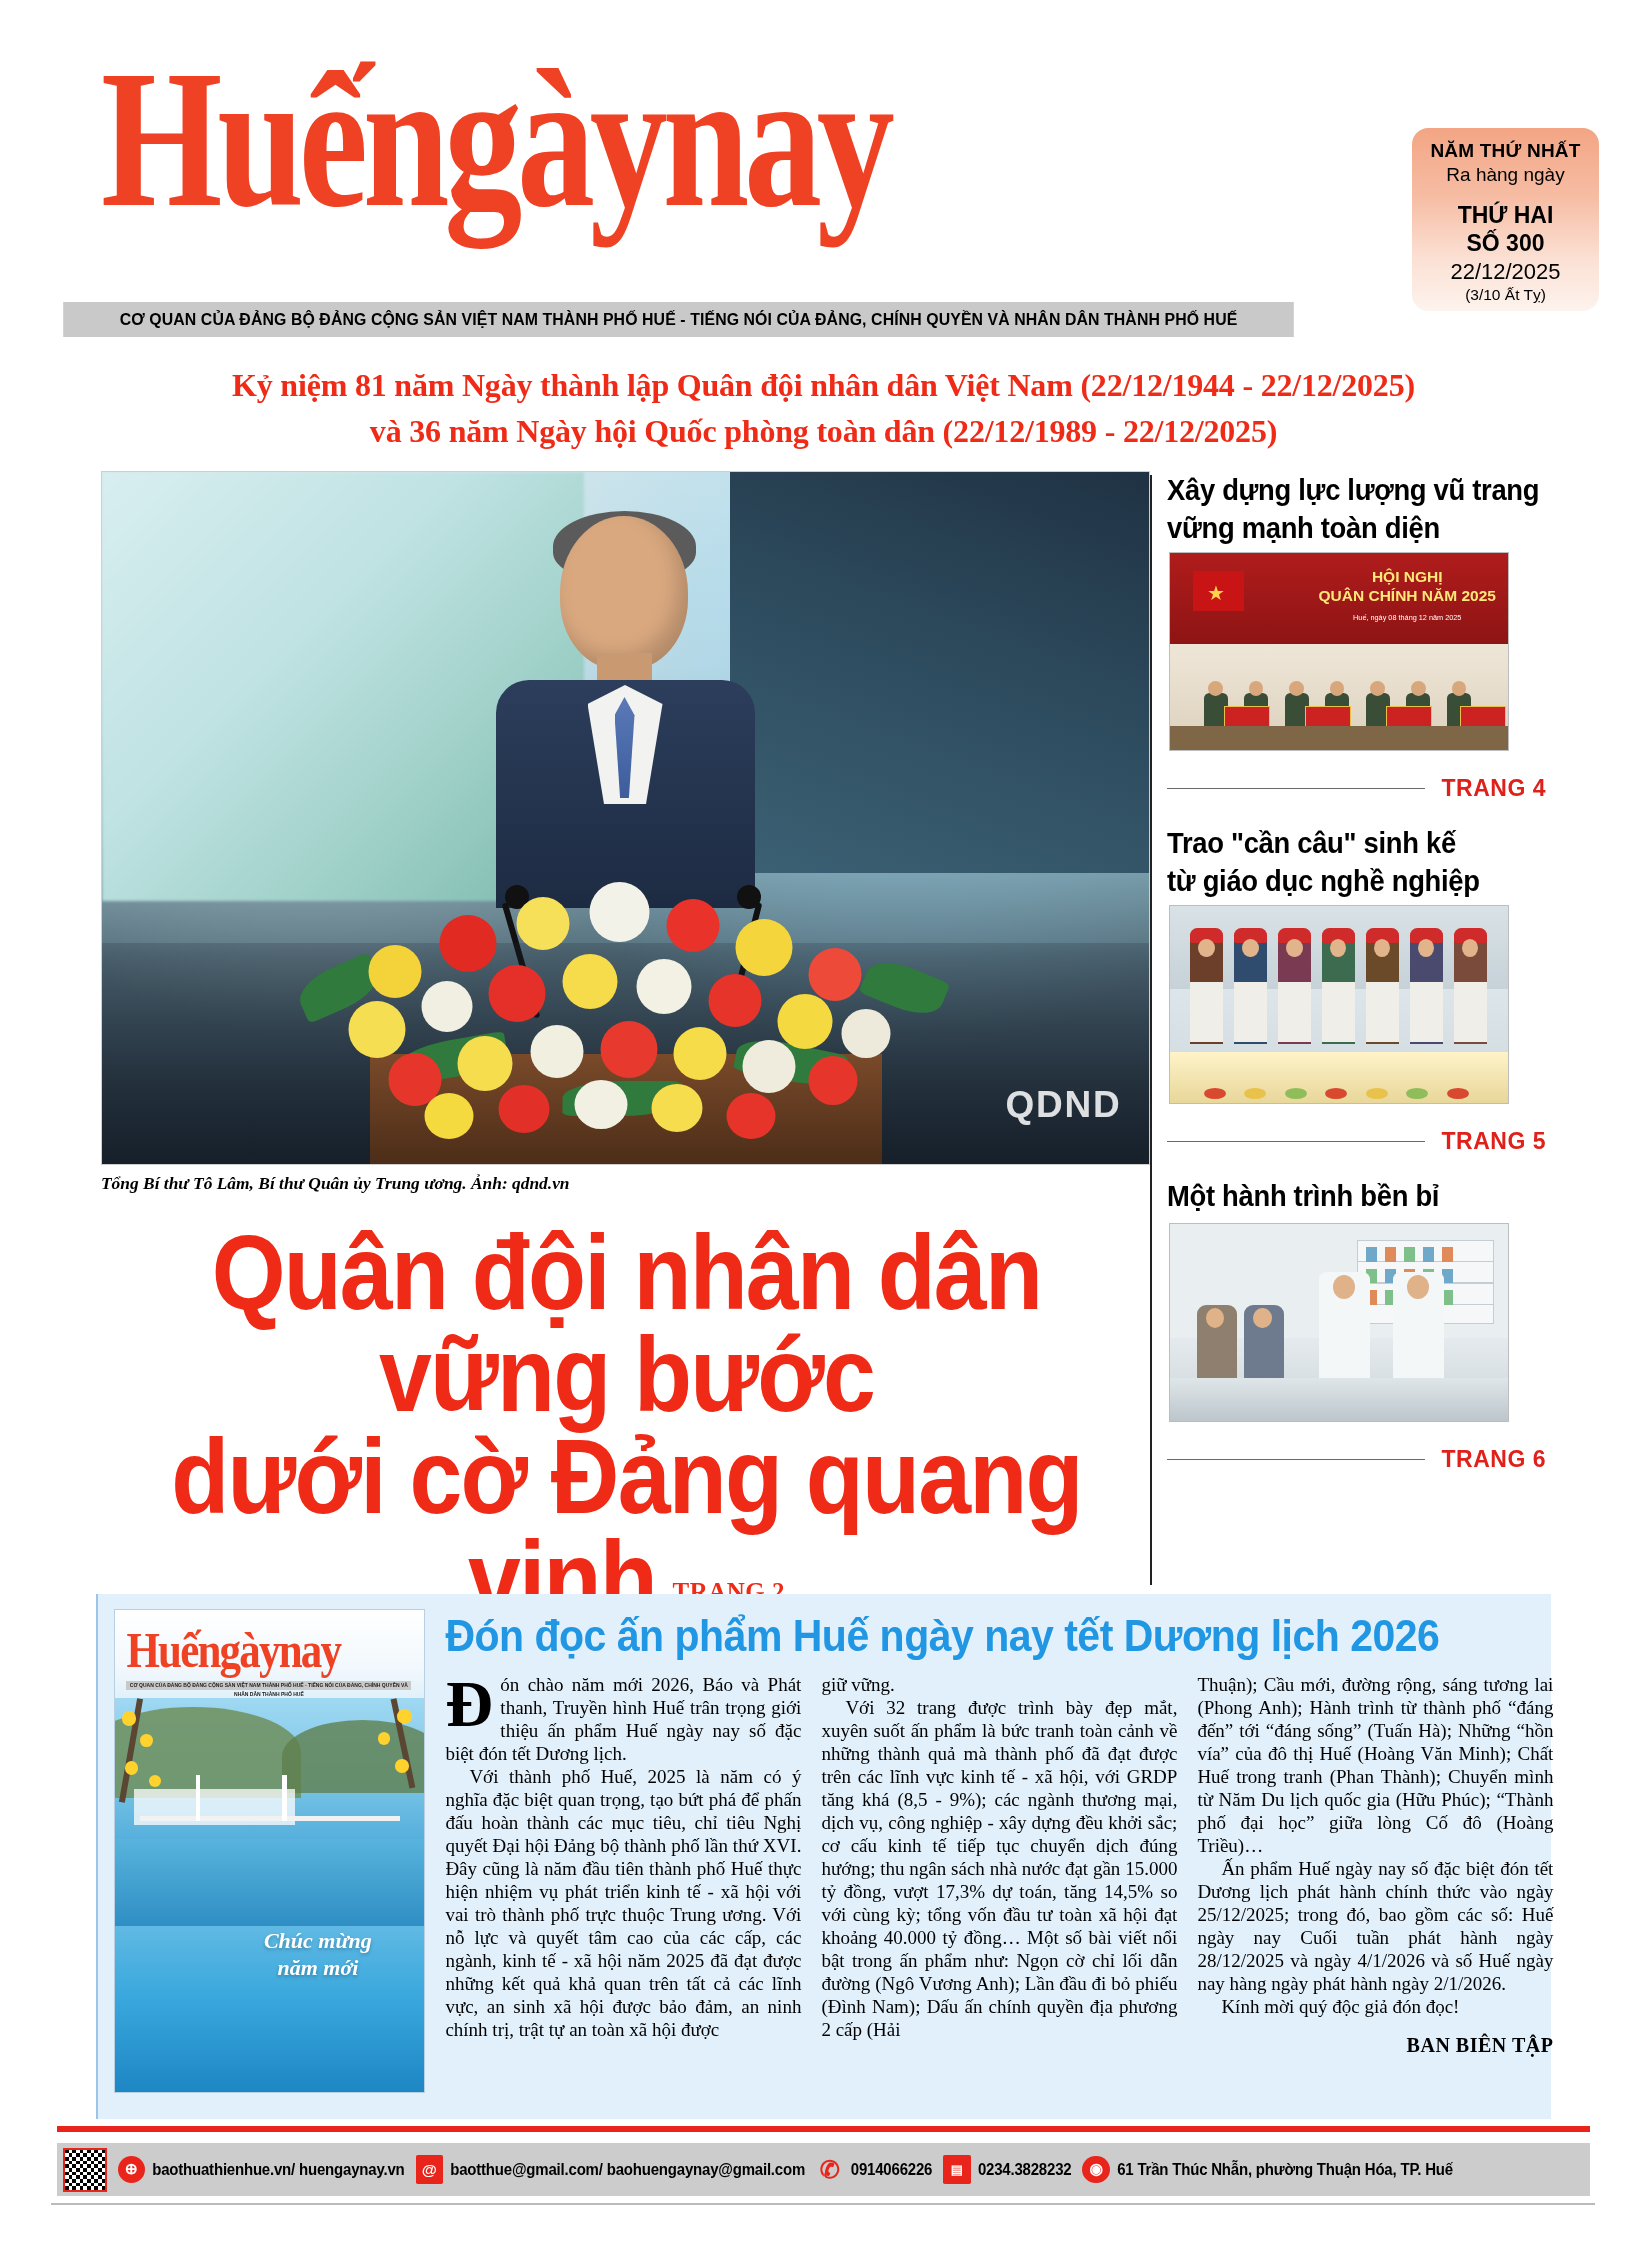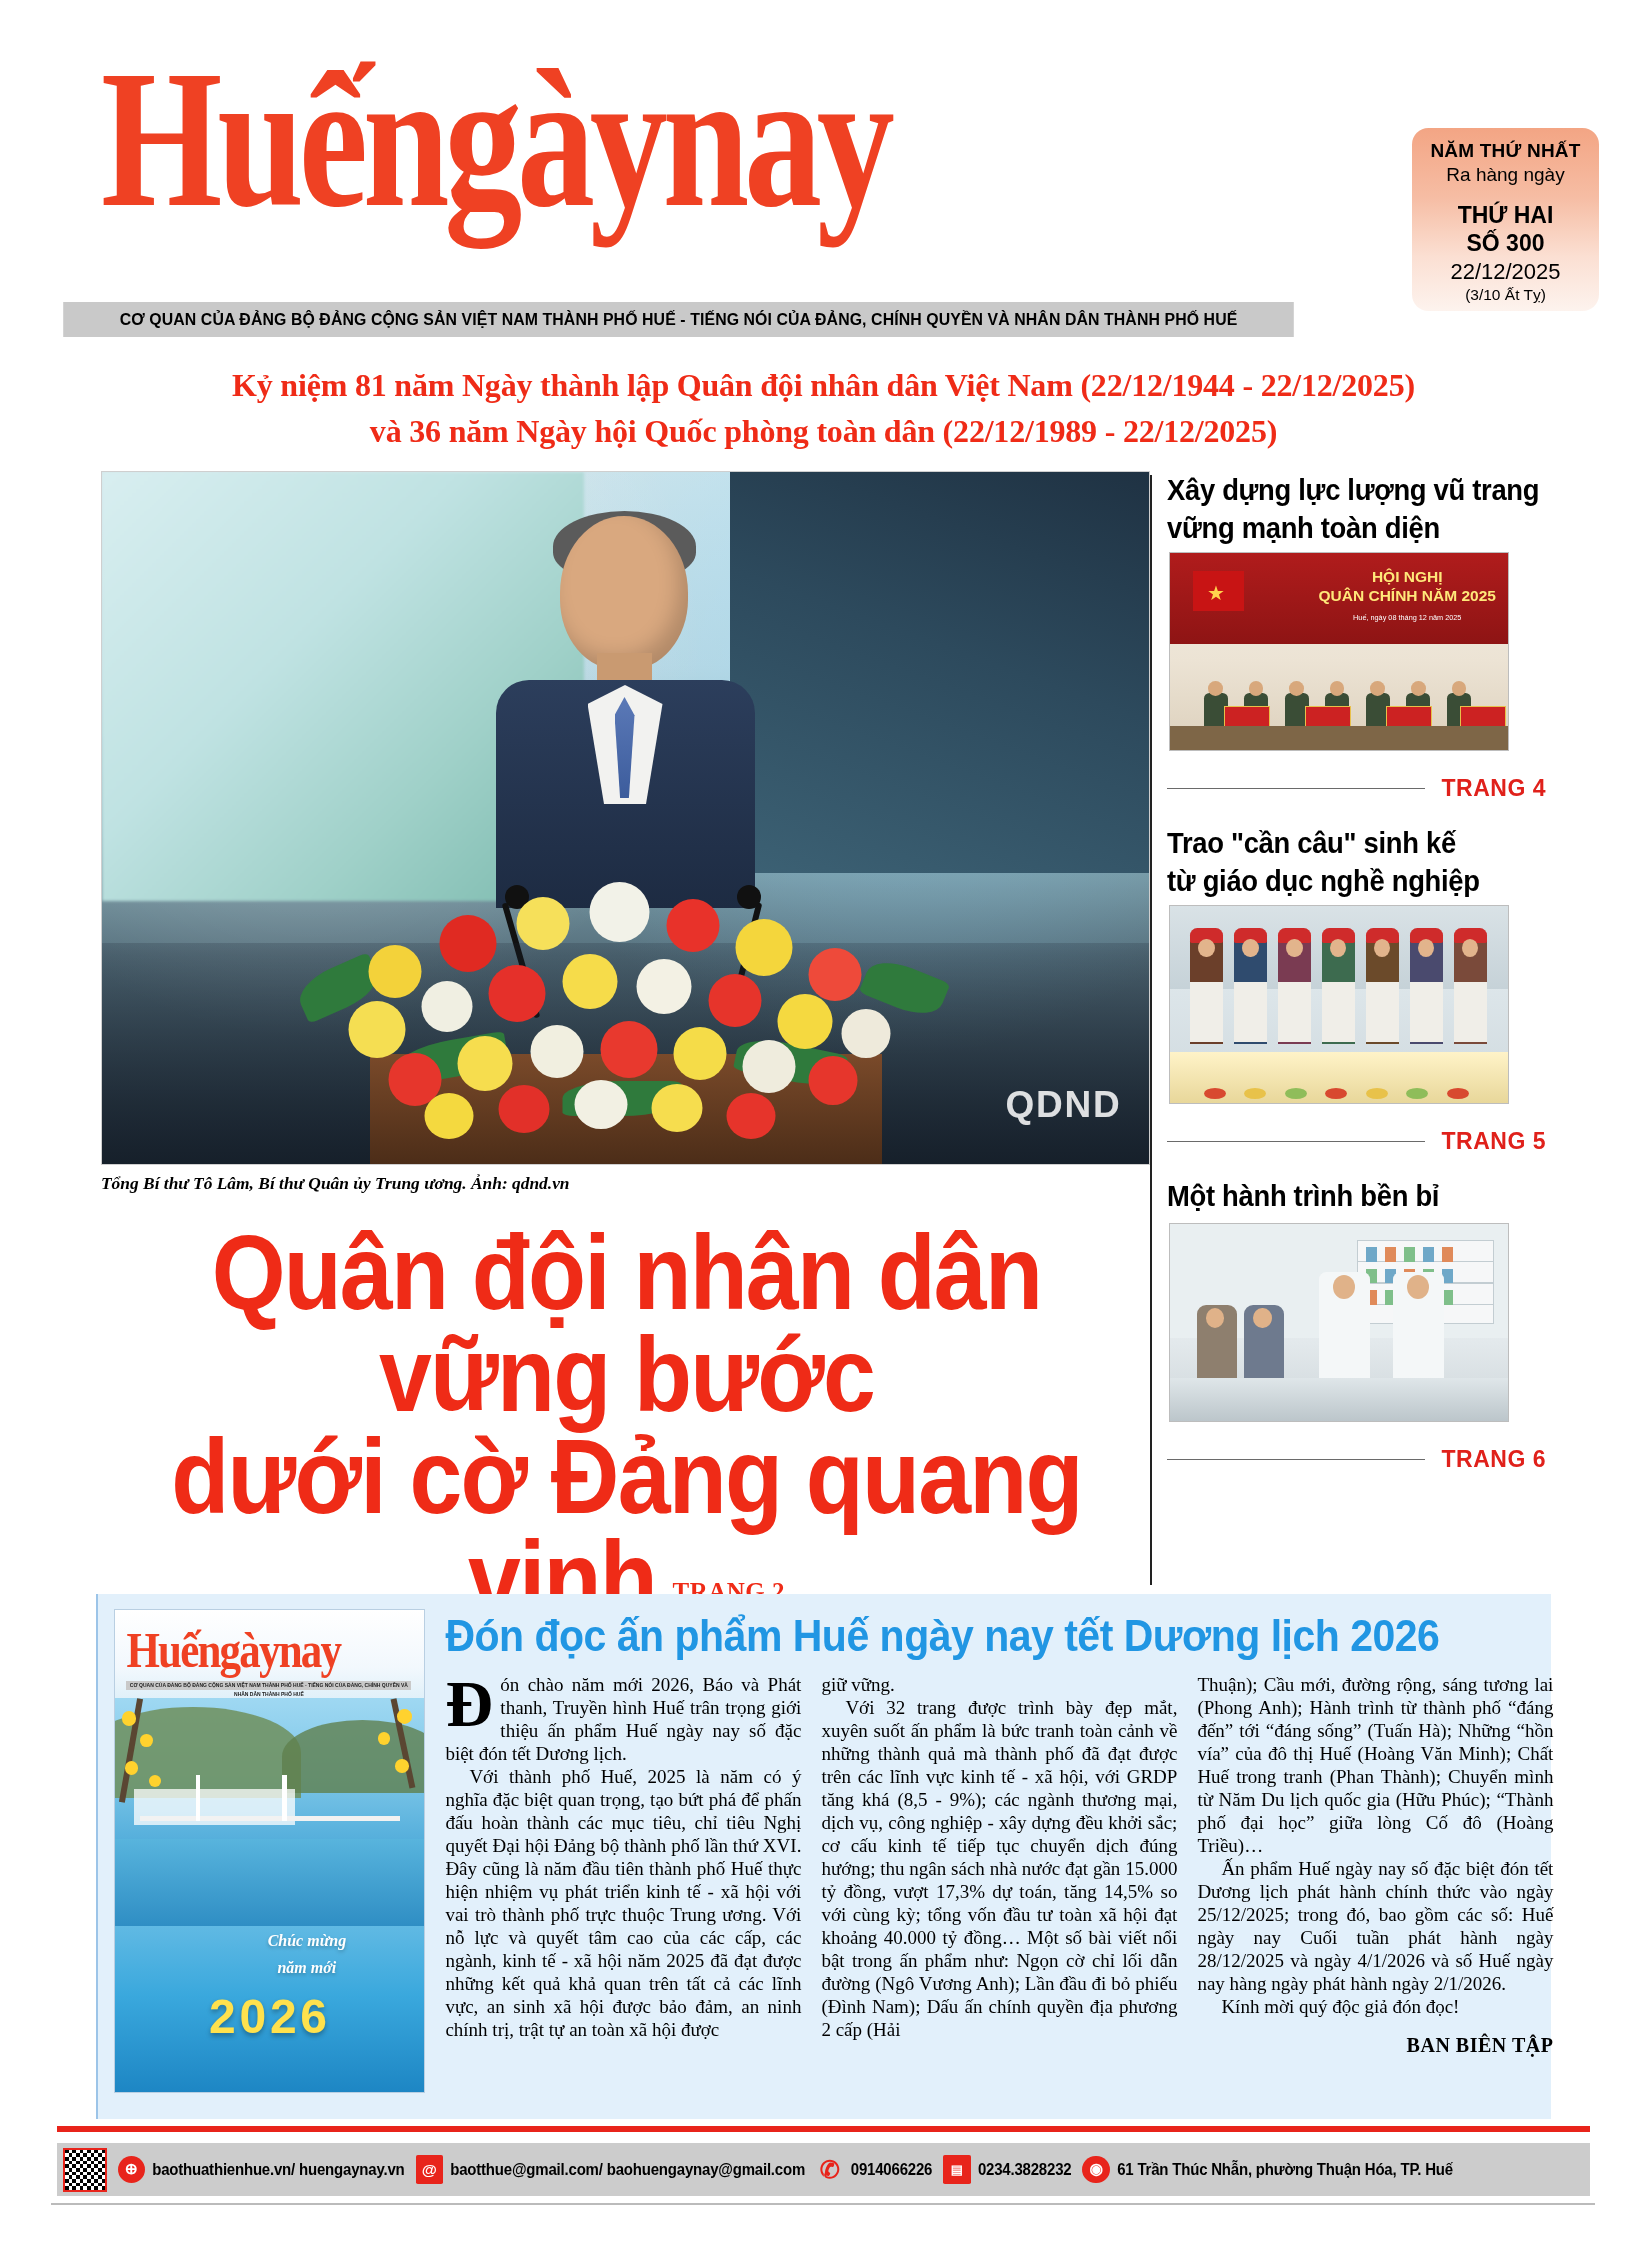--- a/index.html
+++ b/index.html
@@ -336,23 +336,23 @@
   }
   .pc-hill{position:absolute;left:-10%;top:4%;width:70%;height:40%;background:#6f8f5c;border-radius:50% 50% 0 0;opacity:.85;}
   .pc-hill2{position:absolute;right:-6%;top:10%;width:52%;height:32%;background:#5f7f4e;border-radius:50% 50% 0 0;opacity:.8;}
   .pc-city{position:absolute;left:6%;top:40%;width:52%;height:16%;background:rgba(255,255,255,.75);}
   .pc-bridge{position:absolute;left:8%;top:52%;width:84%;height:4.6px;background:#f2f2f2;}
   .pc-pylon{position:absolute;width:4.6px;background:#ffffff;}
   .pc-water{position:absolute;left:0;bottom:0;width:100%;height:38%;background:linear-gradient(180deg,#58b4dd,#2f8ec4);}
   .pc-blossom{position:absolute;border-radius:50%;background:#ffd22e;}
   .pc-branch{position:absolute;background:#5a4632;}
   .pc-greet{
-    position:absolute;left:1px;bottom:110px;width:100%;text-align:center;
+    position:absolute;left:12px;bottom:110px;width:100%;text-align:center;
     color:#ffffff;font-family:"Liberation Serif",serif;font-style:italic;font-weight:700;
-    font-size:16px;line-height:27.4px;text-shadow:0 1.8px 3.7px rgba(0,0,0,.25);padding-left:36px;
+    font-size:22px;line-height:27.4px;text-shadow:0 1.8px 3.7px rgba(0,0,0,.25);padding-left:36px;
   }
   .pc-year{
     position:absolute;left:0;bottom:48px;width:100%;text-align:center;
     color:#ffe14d;font-family:"Liberation Sans",sans-serif;font-weight:700;
     font-size:48px;letter-spacing:3.7px;text-shadow:0 2.7px 5.5px rgba(0,0,0,.3);
   }
   .promo-right{flex:1;padding-left:20px;}
   .promo-title{
     color:#2196e3;
     font-family:"Liberation Sans",sans-serif;
@@ -716,21 +716,20 @@
           <span class="pc-blossom" style="left:3%;top:28%;width:13.7px;height:13.7px;"></span>
           <span class="pc-blossom" style="left:11%;top:34%;width:12px;height:12px;"></span>
           <span class="pc-blossom" style="right:4%;top:5%;width:14.6px;height:14.6px;"></span>
           <span class="pc-blossom" style="right:11%;top:15%;width:12.8px;height:12.8px;"></span>
           <span class="pc-blossom" style="right:5%;top:27%;width:13.7px;height:13.7px;"></span>
         </div>
         <div class="pc-greet">
           <span>Chúc mừng</span><br>
           <span>năm mới</span>
         </div>
-        <div class="pc-year">2026</div>
       </div>
 
       <div class="promo-right">
         <div class="promo-title">Đón đọc ấn phẩm Huế ngày nay tết Dương lịch 2026</div>
 
         <div class="promo-cols">
 
           <div>
             <p class="noind"><span class="dropcap">Đ</span><span>ón chào năm mới 2026, Báo và Phát thanh, Truyền hình Huế trân trọng giới thiệu ấn phẩm Huế ngày nay số đặc biệt đón tết Dương lịch.</span></p>
             <p>Với thành phố Huế, 2025 là năm có ý nghĩa đặc biệt quan trọng, tạo bứt phá để phấn đấu hoàn thành các mục tiêu, chỉ tiêu Nghị quyết Đại hội Đảng bộ thành phố lần thứ XVI. Đây cũng là năm đầu tiên thành phố Huế thực hiện nhiệm vụ phát triển kinh tế - xã hội với vai trò thành phố trực thuộc Trung ương. Với nỗ lực và quyết tâm cao của các cấp, các ngành, kinh tế - xã hội năm 2025 đã đạt được những kết quả khả quan trên tất cả các lĩnh vực, an sinh xã hội được bảo đảm, an ninh chính trị, trật tự an toàn xã hội được</p>

